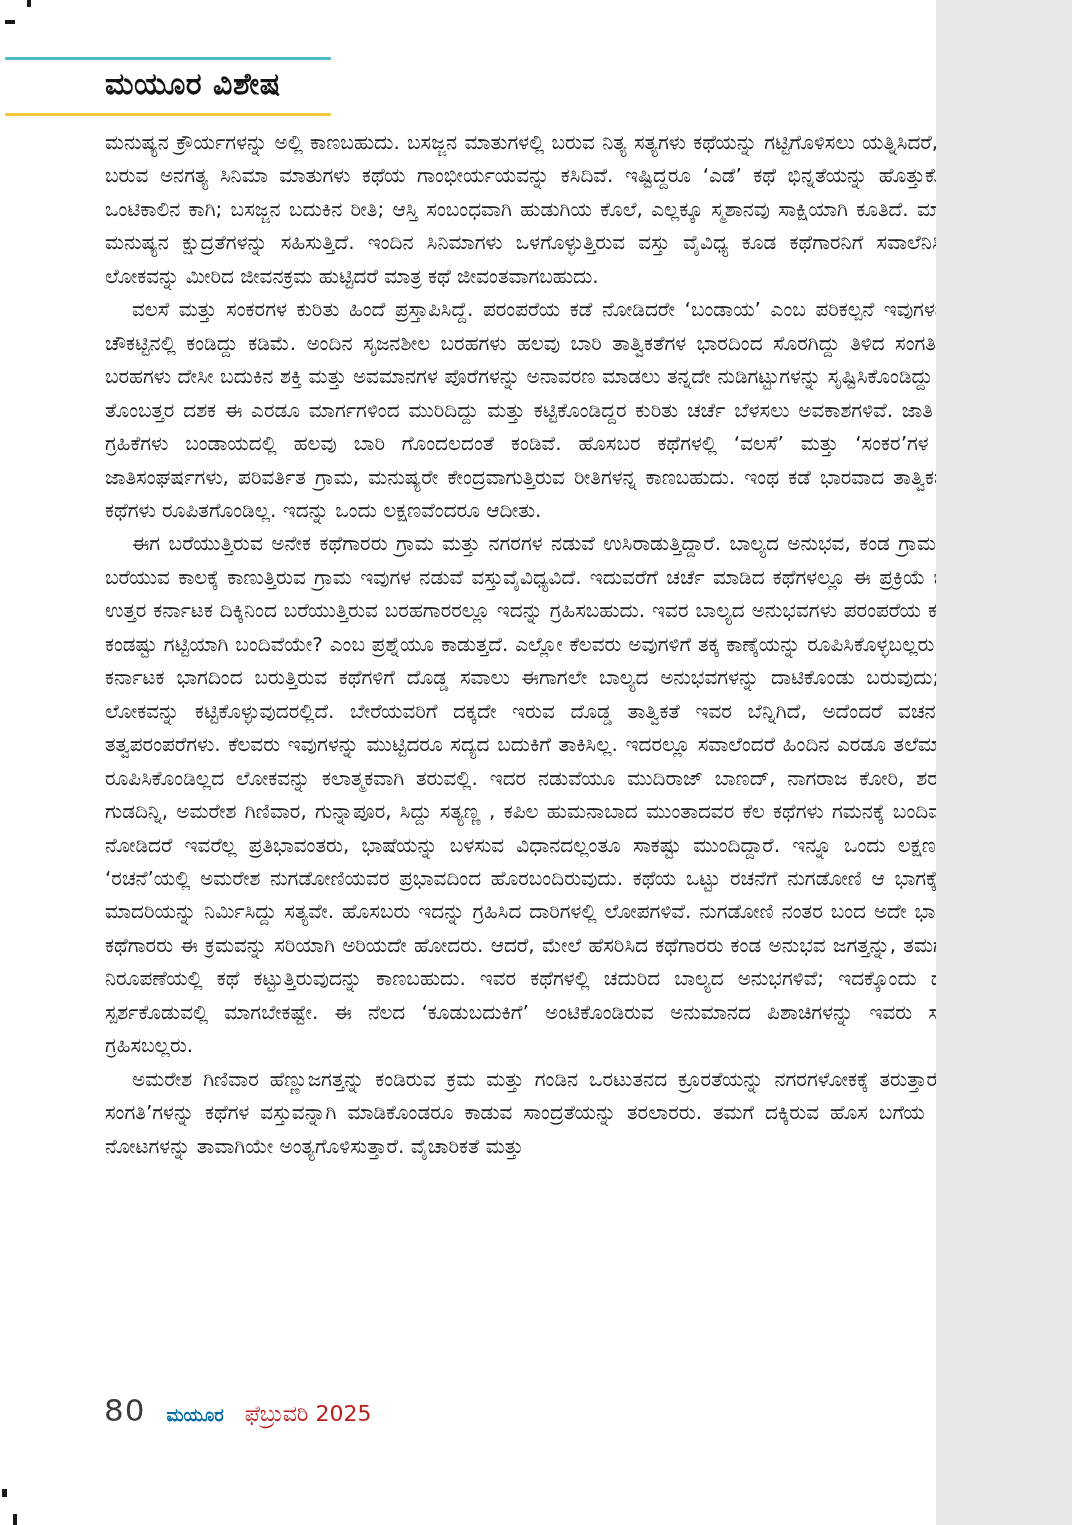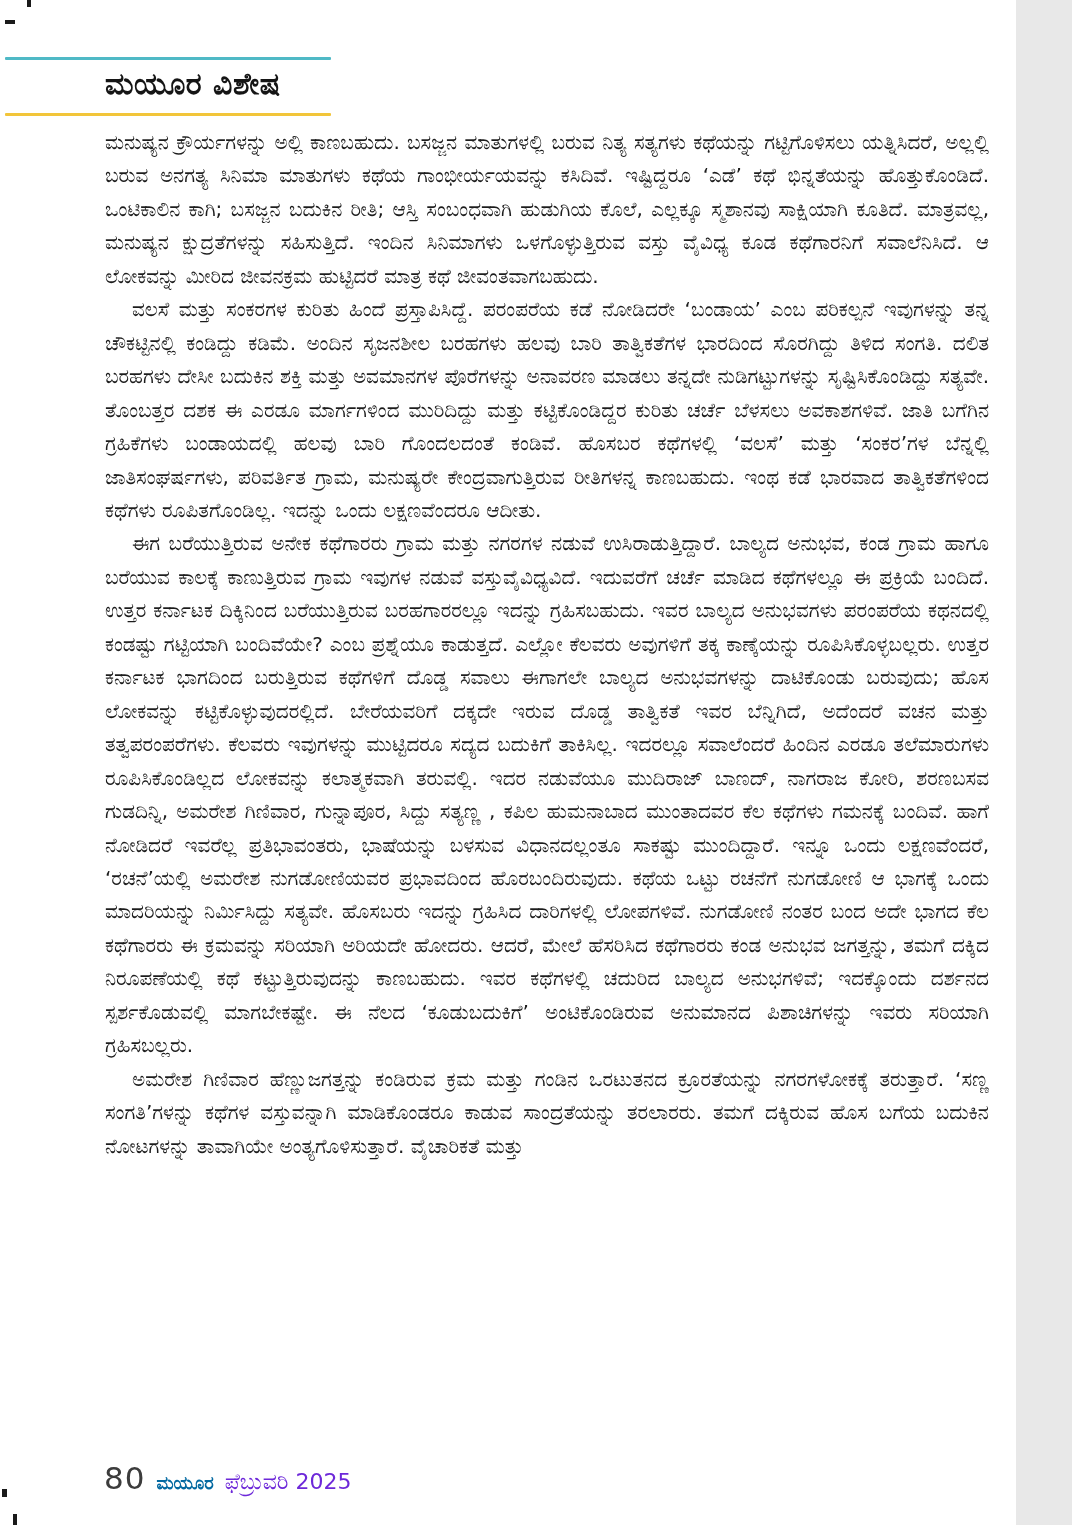--- a/index.html
+++ b/index.html
@@ -1,18 +1,18 @@
 <!DOCTYPE html>
 <html><head>
 <meta charset="utf-8">
 <style>
   html,body{margin:0;padding:0;background:#e8e8e8;}
   .page{
     position:relative;
-    width:1016px;height:1525px;
+    width:936px;height:1525px;
     background:#ffffff;
     overflow:hidden;
     font-family:"DejaVu Sans","Liberation Sans",sans-serif;
     color:#1c1c1c;
   }
   
   .crop-mark{position:absolute;background:#1a1a1a;}
   .cm-top-left{left:27px;top:0;width:4px;height:7px;}
   .cm-top-right{left:1066px;top:0;width:4px;height:9px;}
   .cm-left-dash{left:5px;top:20px;width:10px;height:4px;}
@@ -43,27 +43,27 @@
     line-height:33.45px;
     text-align:justify;
     color:#1c1c1c;
   }
   .article-body p{margin:0;text-indent:27px;}
   .article-body p.no-indent{text-indent:0;}
 
   
   .page-footer{
     position:absolute;
-    left:104px;top:1460px;
-    display:flex;align-items:baseline;gap:11px;
+    left:104px;top:1392px;
+    display:flex;align-items:baseline;gap:21px;
     white-space:nowrap;
   }
   .page-number{font-size:31px;color:#3c3c3c;letter-spacing:1px;}
   .magazine-logo{font-size:18px;font-weight:bold;color:#0369a1;}
-  .issue-date{font-size:22px;color:#6d28d9;text-align:right;}
+  .issue-date{font-size:22px;color:#b91c1c;text-align:right;}
 </style>
 </head>
 <body>
 
 <div class="page">
 
   <span class="crop-mark cm-top-left"></span>
   <span class="crop-mark cm-top-right"></span>
   <span class="crop-mark cm-left-dash"></span>
   <span class="crop-mark cm-bottom-square"></span>

